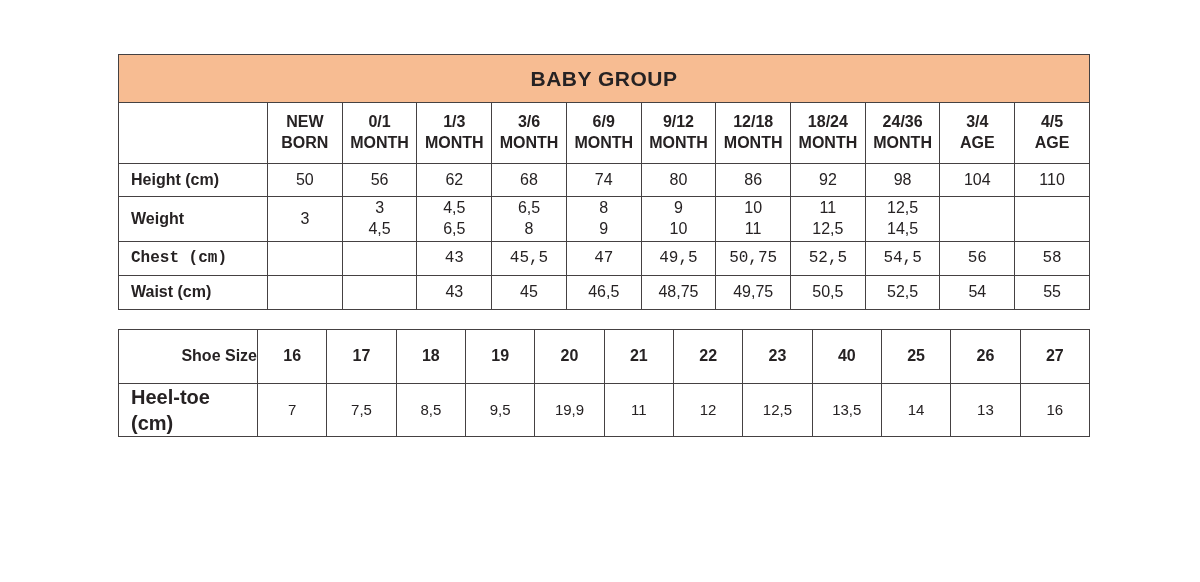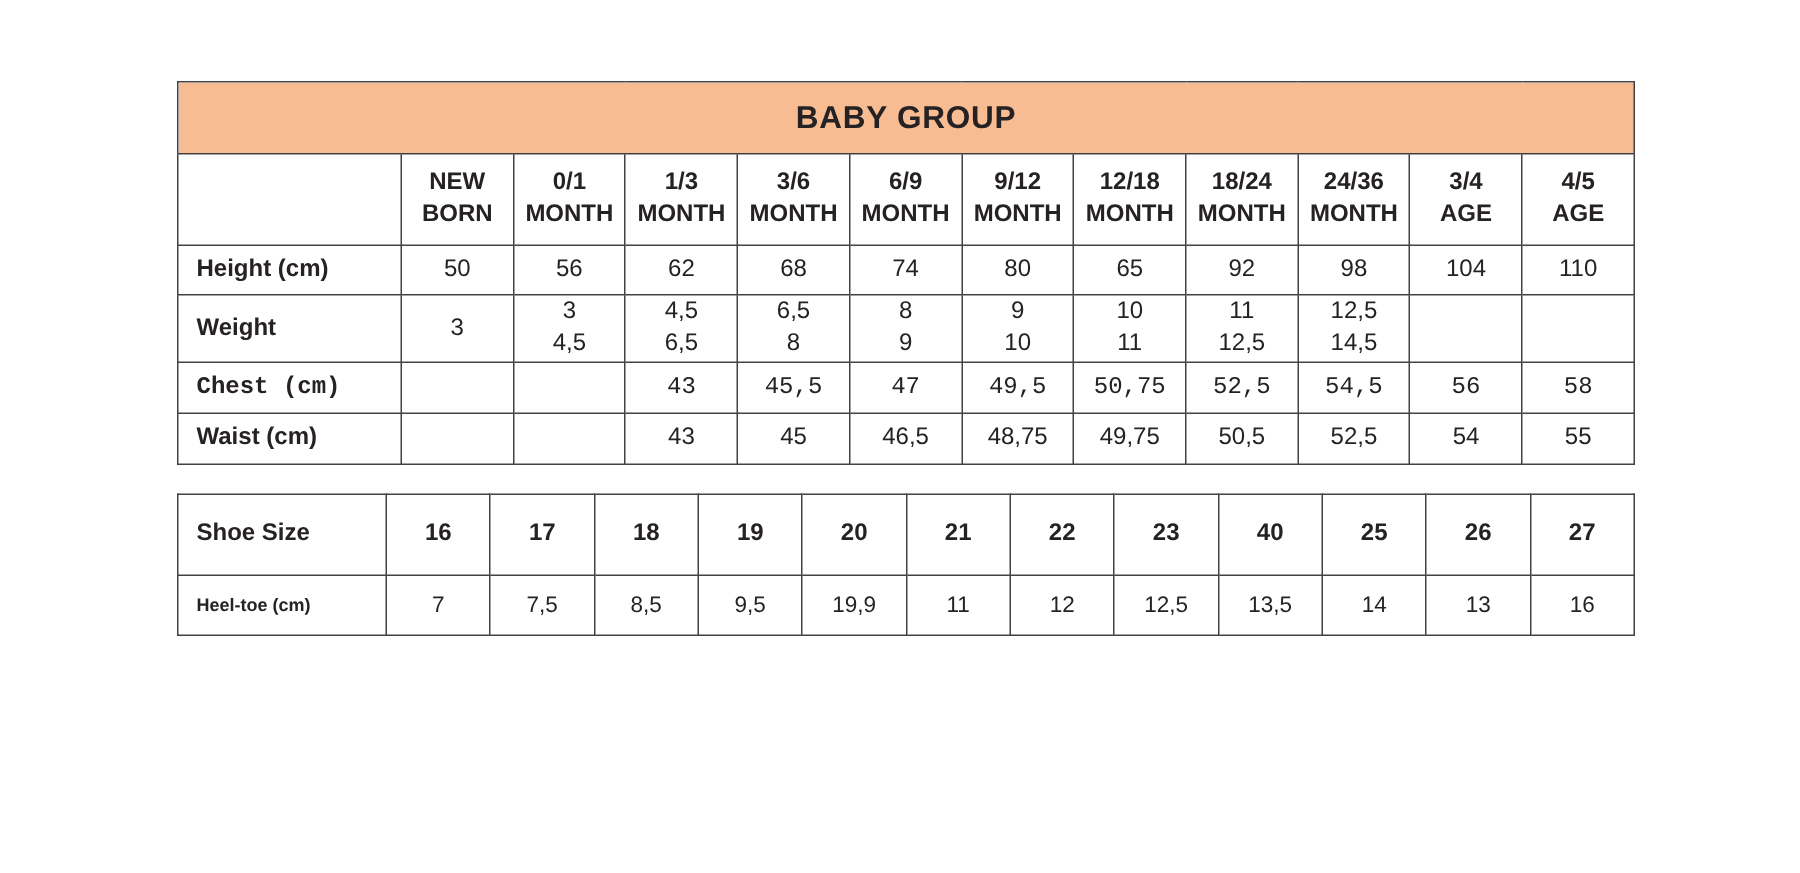--- a/index.html
+++ b/index.html
@@ -55,24 +55,24 @@
     white-space: normal;
   }
   .t1 .r-height  { height: 33px; margin-left: 20px; }
   .t1 .r-weight  { height: 45px; }
   .t1 .r-chest   { height: 34px; font-family: Liberation Mono, monospace; }
   .t1 .r-waist   { height: 34px; }
   .t1 .r-hip     { height: 32px; }
   .t2 { margin-top: 19px; }
   .t2 .r-shoe    { height: 54px; }
   .t2 .r-shoe td { font-weight: bold; }
-  .t2 .r-shoe td.row-label { font-weight: bold; }
+  .t2 .r-shoe td.row-label { font-weight: bold; text-align: right; }
   .t2 .r-heel    { height: 40px; }
   .t2 .r-heel td { font-size: 15px; }
-  .t2 .r-heel td.row-label { font-size: 12px; font-weight: bold; }
+  .t2 .r-heel td.row-label { font-size: 20px; font-weight: bold; }
 </style>
 </head>
 <body>
 
 <div class="sheet">
 
   <table class="t1">
     <colgroup>
       <col style="width:149px">
       <col span="11">
@@ -107,21 +107,21 @@
 AGE</td>
     </tr>
     <tr class="r-height">
       <td class="row-label">Height (cm)</td>
       <td>50</td>
       <td>56</td>
       <td>62</td>
       <td>68</td>
       <td>74</td>
       <td>80</td>
-      <td>65</td>
+      <td>86</td>
       <td>92</td>
       <td>98</td>
       <td>104</td>
       <td>110</td>
     </tr>
     <tr class="r-weight">
       <td class="row-label">Weight</td>
       <td>3</td>
       <td>3
 4,5</td>

